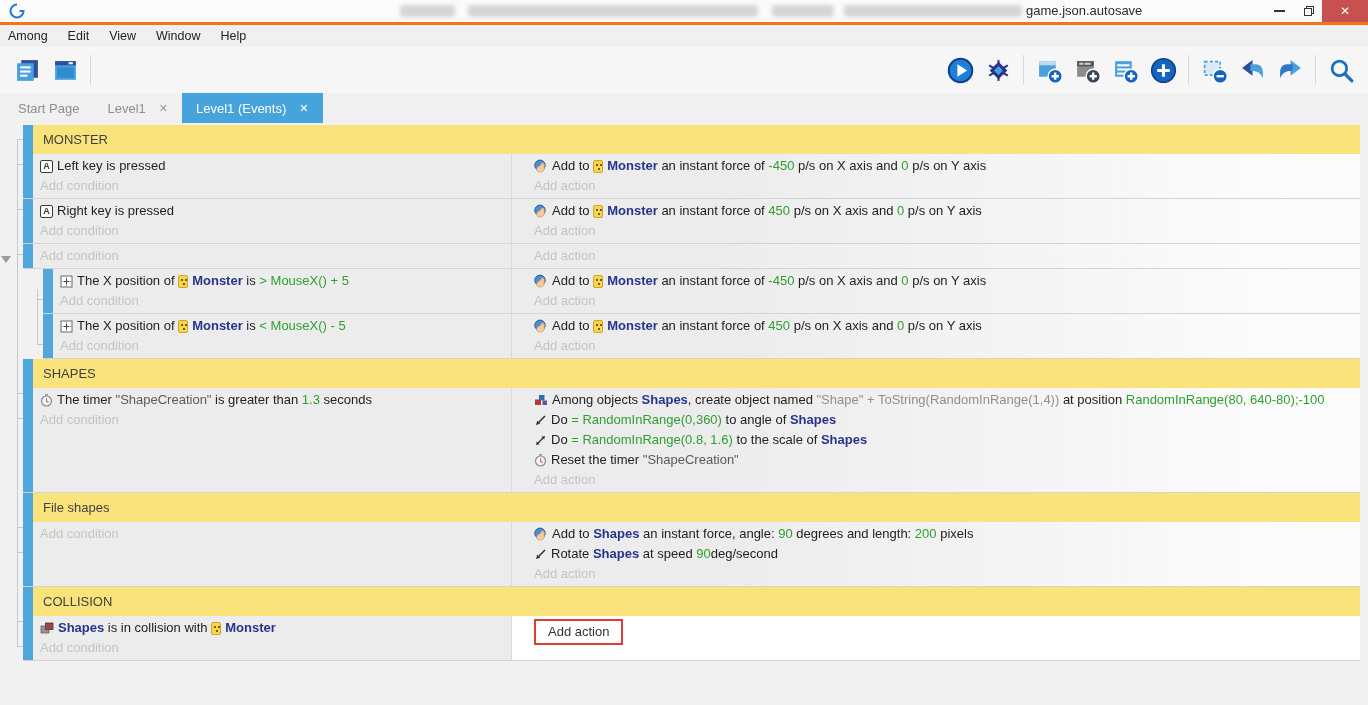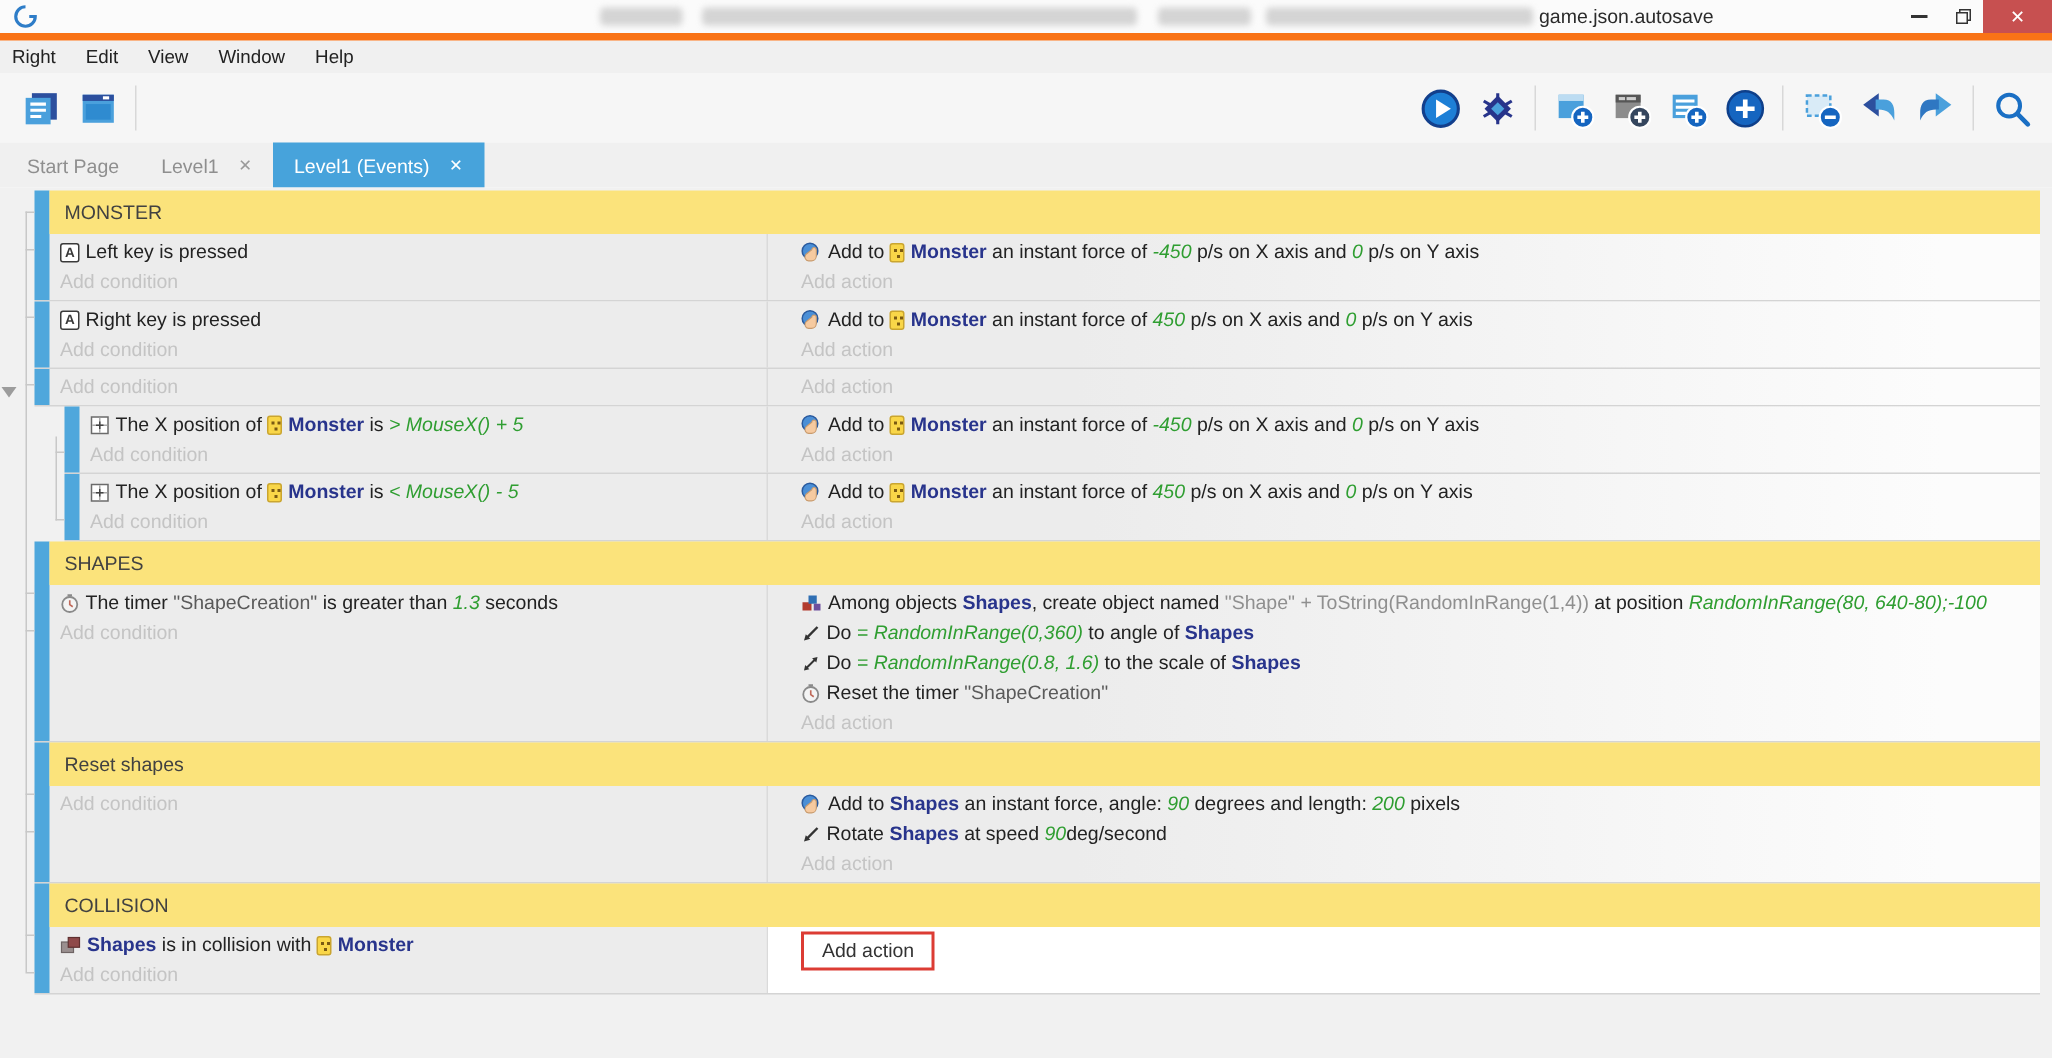--- a/index.html
+++ b/index.html
@@ -1,19 +1,19 @@
 <!DOCTYPE html>
 <html><head>
 <meta charset="utf-8">
 <style>
   html,body{margin:0;padding:0;}
   body{width:1368px;height:705px;overflow:hidden;background:#fff;
        font-family:"Liberation Sans",sans-serif;-webkit-font-smoothing:antialiased;}
   
-  .titlebar{height:22px;background:#fbfbfb;position:relative;border-bottom:5px solid #f97316;}
+  .titlebar{height:22px;background:#fbfbfb;position:relative;border-bottom:3px solid #f97316;}
   .logo{position:absolute;left:9px;top:3px;}
   .redact{position:absolute;top:5px;height:12px;background:#c4c4c4;border-radius:3px;filter:blur(2px);opacity:.7;}
   .title-visible{position:absolute;left:1026px;top:3px;font-size:13px;color:#2b2b2b;white-space:pre;}
   .wctrl{position:absolute;top:0;height:22px;display:flex;align-items:center;justify-content:center;}
   .wmin{left:1262px;width:34px;} .wres{left:1296px;width:26px;}
   .wclose{left:1322px;width:46px;background:#c75050;color:#fff;font-size:12px;}
   .minbar{width:11px;height:2px;background:#333;}
   
   .menubar{height:22px;background:#f0f0f0;display:flex;align-items:center;padding-left:8px;}
   .mitem{font-size:12.5px;color:#222;margin-right:20px;}
@@ -39,21 +39,21 @@
   .erow .bar{width:10px;background:#4fa7dc;flex-shrink:0;}
   .cond{width:478px;flex-shrink:0;padding:2px 4px 2px 7px;box-sizing:border-box;}
   .erow.ind .cond{width:458px;}
   .acts{flex:1;border-left:1px solid #dadada;padding:2px 4px 2px 22px;box-sizing:border-box;min-width:0;}
   .acts.hl{background:#fff;}
   .ln{min-height:20px;line-height:20px;display:flex;align-items:center;white-space:pre;overflow:hidden;}
   .ln .ic{margin-right:4px;display:inline-flex;align-items:center;flex-shrink:0;}
   .ph{min-height:20px;line-height:20px;color:#c4c4c4;}
   .phbox{display:inline-block;border:2px solid #dc3c34;background:#fff;color:#333;
          padding:1px 12px;line-height:20px;margin-top:1px;}
-  .s-p{color:#222;} .s-o{color:#28348c;font-weight:bold;} .s-g{color:#2f9e31;font-style:italic;}
+  .s-p{color:#222;} .s-o{color:#28348c;font-weight:bold;} .s-g{color:#2f9e31;}
   .s-m{color:#8f8f8f;} .s-q{color:#5a5a5a;}
   .i-kbd{width:13px;height:13px;border:1.5px solid #3a3a3a;border-radius:2px;background:#fff;
          display:inline-flex;align-items:center;justify-content:center;
          font-size:9px;font-weight:bold;color:#3a3a3a;box-sizing:border-box;}
   .i-monster{width:10px;height:13px;background:#f9d648;border:1px solid #caa52f;border-radius:2px;
              display:inline-block;position:relative;box-sizing:border-box;}
   .i-monster::after{content:"";position:absolute;left:2px;top:3px;width:2px;height:2px;background:#7a5a12;
              box-shadow:4px 0 #7a5a12,2px 4px #7a5a12;}
   .dec{position:absolute;background:#c8c8c8;}
   .tri{position:absolute;width:0;height:0;border:5px solid transparent;border-top:7px solid #9c9c9c;background:none;}
@@ -80,21 +80,21 @@
         <rect x="3.5" y="1.5" width="7" height="7" fill="#fbfbfb" stroke="#333"></rect>
         <rect x="1.5" y="3.5" width="7" height="7" fill="#fbfbfb" stroke="#333"></rect>
       </svg>
   </div>
   <div class="wctrl wclose">
       <span>✕</span>
     </div>
 </div>
 
 <div class="menubar">
-    <span class="mitem">Right</span>
+    <span class="mitem">Among</span>
     <span class="mitem">Edit</span>
     <span class="mitem">View</span>
     <span class="mitem">Window</span>
     <span class="mitem">Help</span>
   </div>
 
 <div class="toolbar">
   <span id="tb-left" style="display:flex;align-items:center;">
       <span class="tbtn">
         <svg width="27" height="27" viewBox="0 0 26 26">
@@ -332,21 +332,21 @@
           <div class="ln"><span class="ic"><svg width="13" height="13" viewBox="0 0 13 13">
                 <circle cx="6.5" cy="7" r="5" fill="#f4f4f4" stroke="#8a8a8a" stroke-width="1.2"></circle>
                 <path d="M6.5 4.2 v2.9 l2 1.4" stroke="#c06a5a" stroke-width="1.1" fill="none"></path>
                 <path d="M5 0.9 h3" stroke="#8a8a8a" stroke-width="1.4"></path>
               </svg></span><span class="s-p">Reset the timer </span><span class="s-q">"ShapeCreation"</span></div>
           <div class="ph">Add action</div>
         </div>
       </div>
       <div class="grow">
       <div class="bar"></div>
-      <div class="glabel">Reset shapes</div>
+      <div class="glabel">File shapes</div>
       </div>
       <div class="erow">
       <div class="bar"></div>
       <div class="cond">
           <div class="ph">Add condition</div>
         </div>
       <div class="acts">
           <div class="ln"><span class="ic"><svg width="14" height="14" viewBox="0 0 14 14">
                 <circle cx="6" cy="6.3" r="5.2" fill="#4b8fd6" stroke="#2a5a9e"></circle>
                 <path d="M7.2 5.5 c0-2 3-2 3 0.2 l0 4 c0 2-1.6 3.2-3.2 3.2 l-2 0 c-2 0-3.2-2.6-1.6-4.4 Z" fill="#f6caa0" stroke="#c99b6d" stroke-width="0.7"></path>

